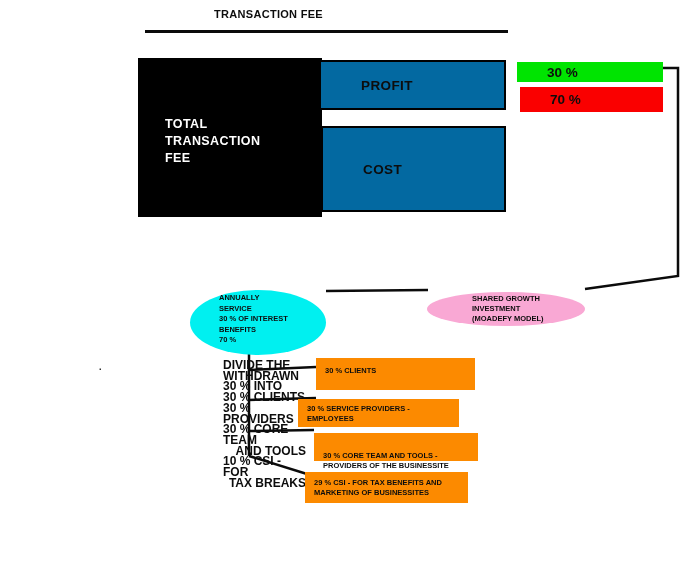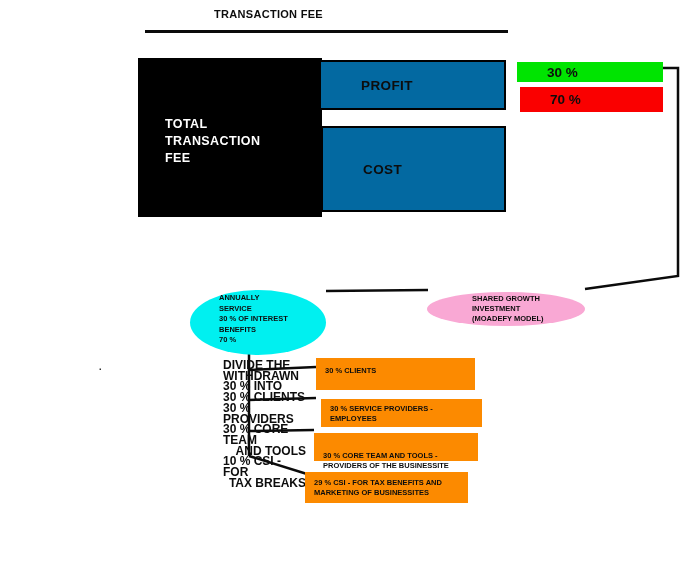--- a/index.html
+++ b/index.html
@@ -32,21 +32,21 @@
   #shared-ellipse{left:427px;top:275px;width:158px;height:34px;background:#f9a8d4;}
   #shared-ellipse .txt{position:absolute;left:45px;top:2px;font-size:7.5px;font-weight:800;line-height:9.8px;white-space:nowrap;}
   
   #divide-note{left:175px;top:360px;width:83px;font-size:12px;font-weight:700;line-height:10.7px;margin-left:48px;}
   #divide-note .r{text-align:right;}
   
   #stray-dot{left:99px;top:362px;font-size:9px;font-weight:800;}
   
   .alloc{background:#fc8a00;font-size:7.5px;font-weight:800;line-height:9.6px;box-sizing:border-box;}
   #alloc-0{left:316px;top:358px;width:159px;height:32px;padding:8px 0 0 9px;}
-  #alloc-1{left:321px;top:399px;width:161px;height:28px;padding:5px 0 0 9px;}
+  #alloc-1{left:298px;top:399px;width:161px;height:28px;padding:5px 0 0 9px;}
   #alloc-2{left:314px;top:433px;width:164px;height:28px;padding:18px 0 0 9px;}
   #alloc-3{left:305px;top:472px;width:163px;height:31px;padding:6px 0 0 9px;}
   
   #connectors{left:0;top:0;width:690px;height:567px;pointer-events:none;}
   #connectors path, #connectors line{stroke:#0b0b0b;stroke-width:2.5;fill:none;}
 </style>
 </head>
 <body>
 
 <div id="canvas">

